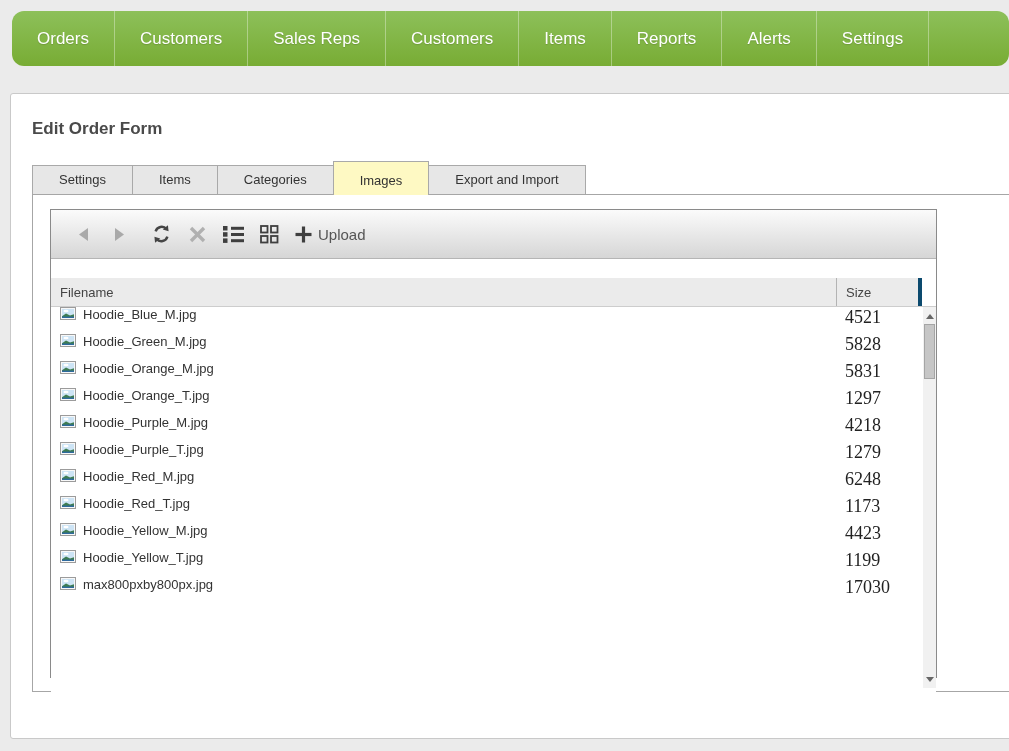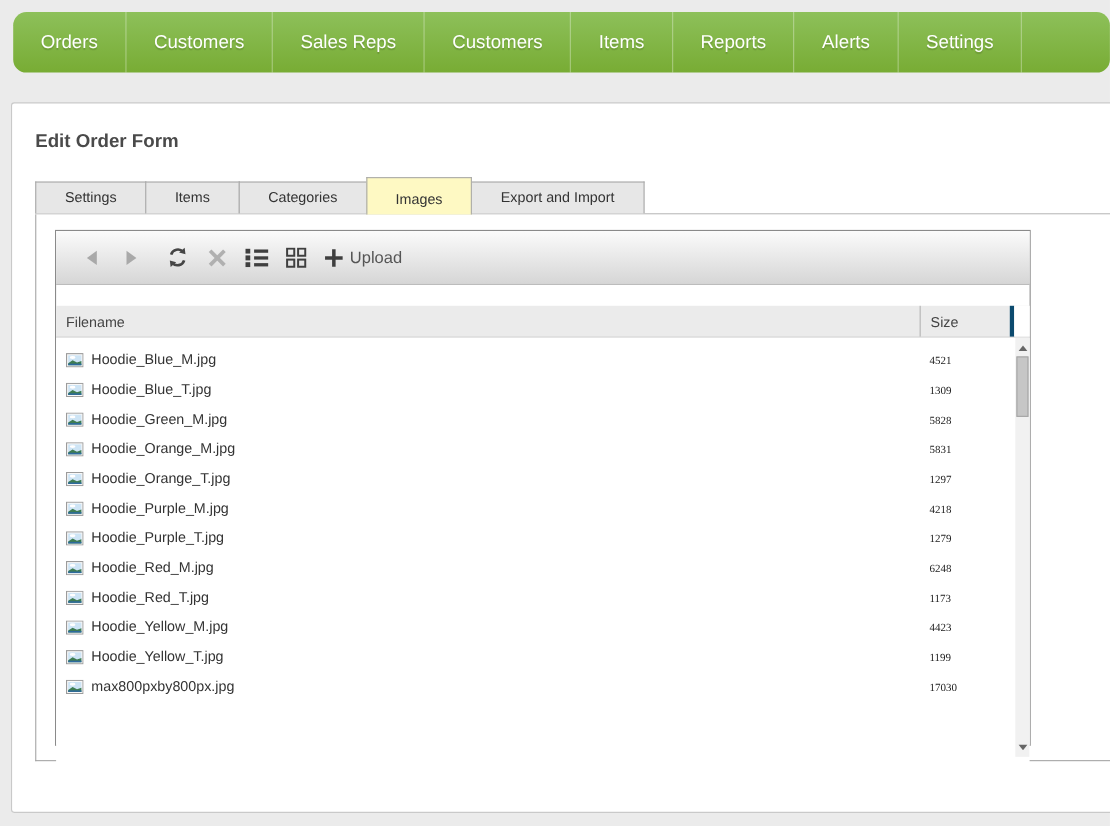--- a/index.html
+++ b/index.html
@@ -44,25 +44,25 @@
 
   .grid-header { height:28px; background:#ebebeb; border-bottom:1px solid #cdcdcd;
                  display:flex; font-size:13px; color:#444;margin-top:19px; }
   .col-filename { width:786px; border-right:1px solid #b3b3b3; display:flex;
                   align-items:center; padding-left:9px; box-sizing:border-box; cursor:pointer; }
   .col-size { width:85px; border-right:4px solid #0c4a6e; display:flex;
               align-items:center; padding-left:9px; box-sizing:border-box; cursor:pointer; }
   .col-rest { flex:1; background:#fff; }
 
   .file-list { position:relative; height:389px; overflow:hidden; background:#fff; }
-  .file-row { height:27px; display:flex; align-items:flex-end; padding-left:9px;
+  .file-row { height:27px; display:flex; align-items:flex-start; padding-left:9px;
               font-size:13px; color:#333; position:relative; cursor:default; }
   .file-row .fname { margin-left:7px; }
   .file-row .fsize { position:absolute; left:794px; font-family:"Liberation Serif", serif;
-                     font-size:10px; color:#222; }
+                     font-size:18px; color:#222; }
 
   
   .scrollbar { position:absolute; top:0; right:0; bottom:8px; width:13px; background:#f1f1f1; }
   .sb-up, .sb-down { position:absolute; left:0; width:13px; height:14px; display:flex;
                      align-items:center; justify-content:center; cursor:pointer; }
   .sb-up { top:2px; } .sb-down { bottom:2px; }
   .tri-up { width:0; height:0; border-left:4px solid transparent; border-right:4px solid transparent;
             border-bottom:5px solid #666; }
   .tri-down { width:0; height:0; border-left:4px solid transparent; border-right:4px solid transparent;
               border-top:5px solid #666; }
@@ -180,31 +180,20 @@
                   <rect x="0.5" y="0.5" width="15" height="12" fill="#f8f8f8" stroke="#9b9b9b"></rect>
                   <rect x="2" y="2" width="12" height="9" fill="#cde4f5"></rect>
                   <ellipse cx="6" cy="4" rx="2.6" ry="1.3" fill="#ffffff"></ellipse>
                   <path d="M2 11 L2 9.2 L6 6.6 L10 8.6 L14 7.2 L14 11 Z" fill="#3e7c52"></path>
                   <rect x="2" y="9.6" width="12" height="1.4" fill="#2e6a9e"></rect>
                 </svg>
                 <span class="fname">Hoodie_Blue_M.jpg</span>
                 <span class="fsize">4521</span>
               </div>
 
-              <div class="file-row">
-                <svg width="16" height="13" viewBox="0 0 16 13">
-                  <rect x="0.5" y="0.5" width="15" height="12" fill="#f8f8f8" stroke="#9b9b9b"></rect>
-                  <rect x="2" y="2" width="12" height="9" fill="#cde4f5"></rect>
-                  <ellipse cx="6" cy="4" rx="2.6" ry="1.3" fill="#ffffff"></ellipse>
-                  <path d="M2 11 L2 9.2 L6 6.6 L10 8.6 L14 7.2 L14 11 Z" fill="#3e7c52"></path>
-                  <rect x="2" y="9.6" width="12" height="1.4" fill="#2e6a9e"></rect>
-                </svg>
-                <span class="fname">Hoodie_Blue_T.jpg</span>
-                <span class="fsize">1309</span>
-              </div>
 
               <div class="file-row">
                 <svg width="16" height="13" viewBox="0 0 16 13">
                   <rect x="0.5" y="0.5" width="15" height="12" fill="#f8f8f8" stroke="#9b9b9b"></rect>
                   <rect x="2" y="2" width="12" height="9" fill="#cde4f5"></rect>
                   <ellipse cx="6" cy="4" rx="2.6" ry="1.3" fill="#ffffff"></ellipse>
                   <path d="M2 11 L2 9.2 L6 6.6 L10 8.6 L14 7.2 L14 11 Z" fill="#3e7c52"></path>
                   <rect x="2" y="9.6" width="12" height="1.4" fill="#2e6a9e"></rect>
                 </svg>
                 <span class="fname">Hoodie_Green_M.jpg</span>

